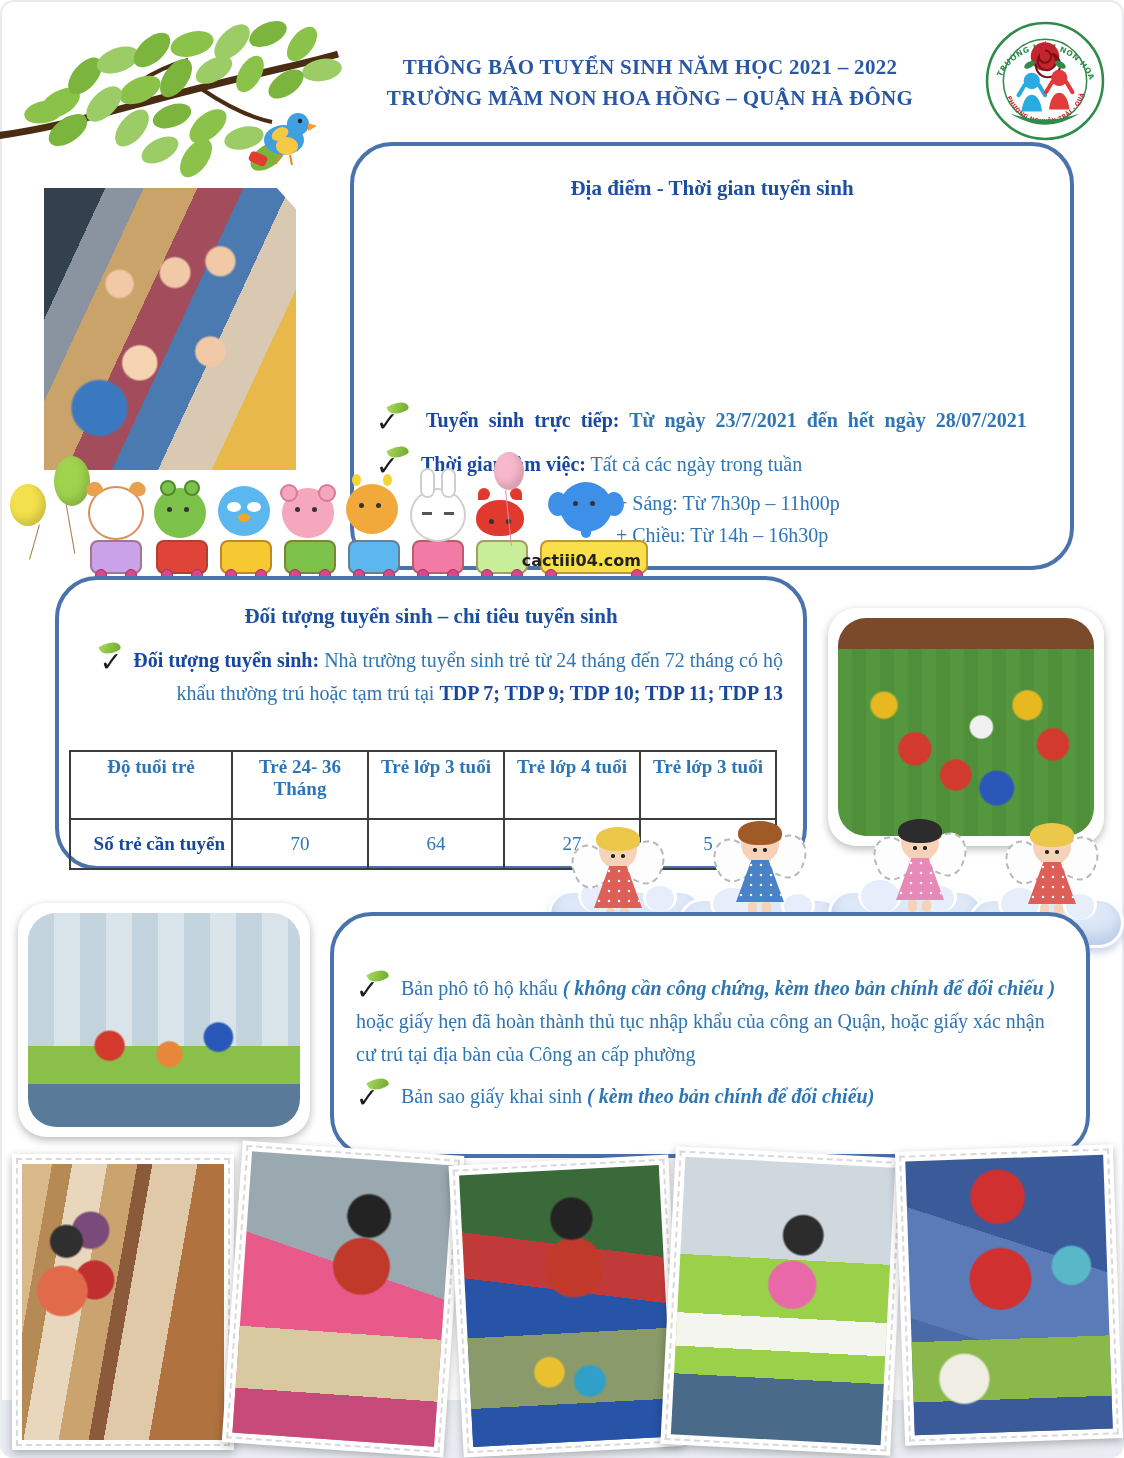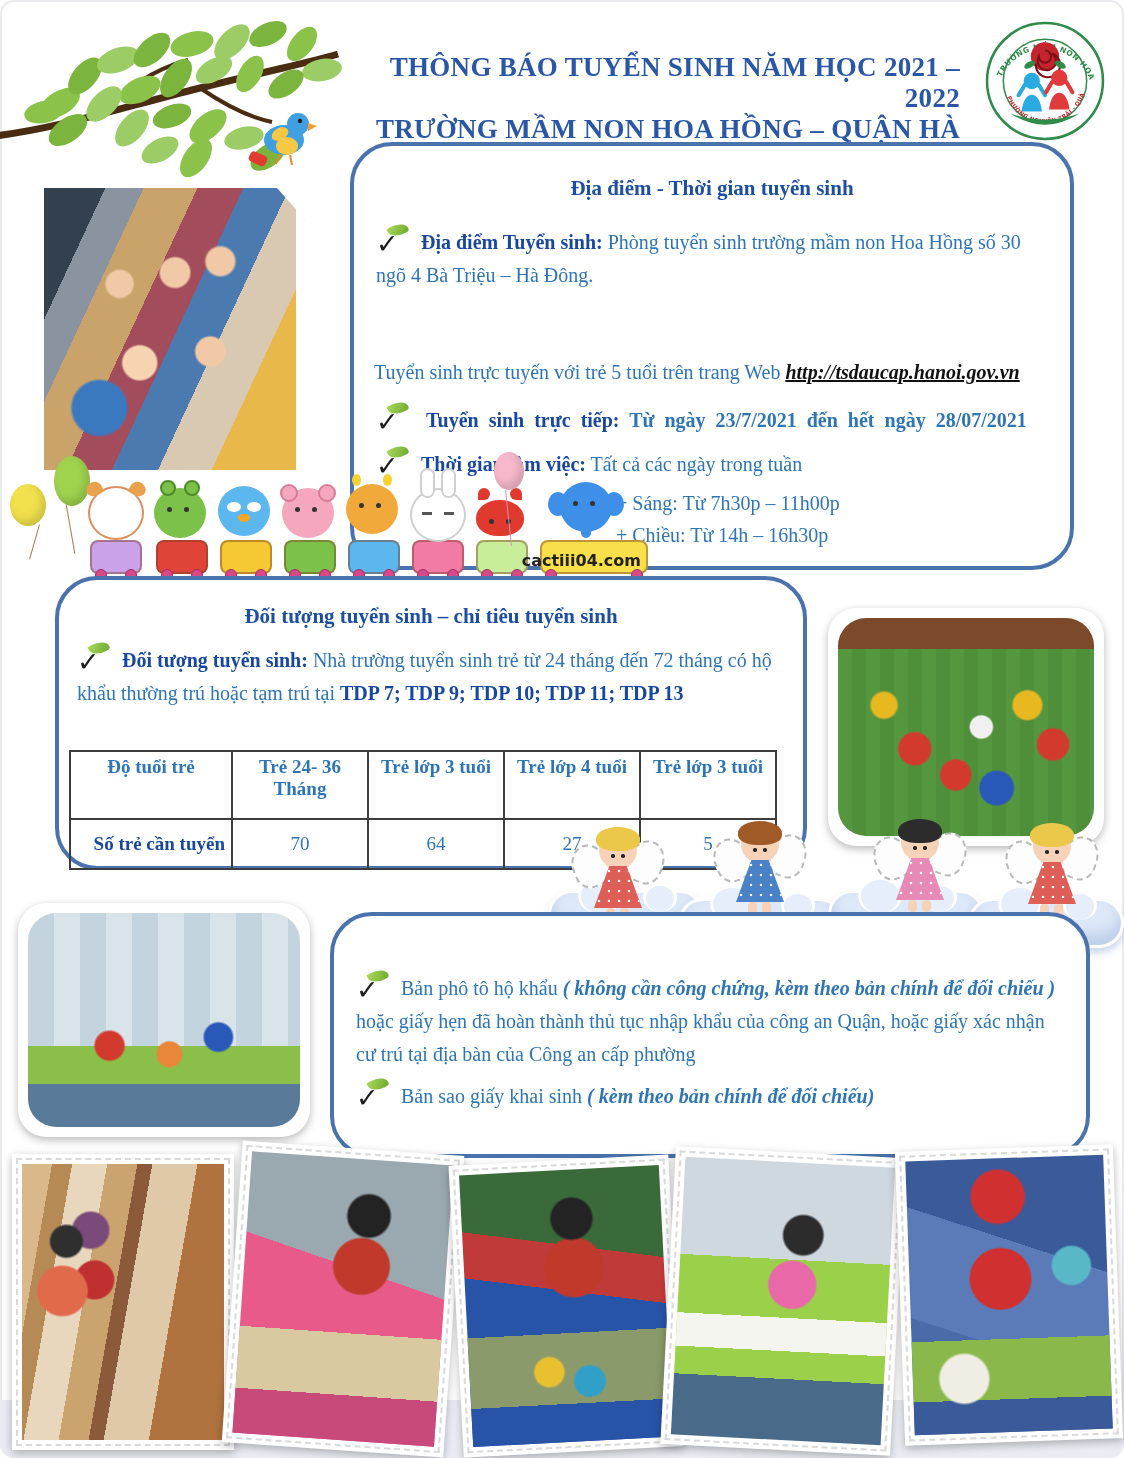--- a/index.html
+++ b/index.html
@@ -1,21 +1,21 @@
 <!DOCTYPE html>
 <html><head>
 <meta charset="utf-8">
 <style>
   html,body{margin:0;padding:0;background:#fff;}
   .page{position:relative;width:1124px;height:1458px;background:#fff;overflow:hidden;
         font-family:"Liberation Serif",serif;border-radius:14px;box-shadow:inset 0 0 0 2px #e8eaee;}
   .footer-bg{position:absolute;left:0;right:0;top:1400px;bottom:0;background:#e9edf3;}
   
-  .title{position:absolute;left:340px;top:52px;width:620px;text-align:right;
-         color:#2a57a5;font-weight:bold;font-size:27px;line-height:31px;letter-spacing:.3px;}
+  .title{position:absolute;left:340px;top:52px;width:620px;text-align:center;
+         color:#2a57a5;font-weight:bold;font-size:21px;line-height:31px;letter-spacing:.3px;}
   
   .box{position:absolute;border:4px solid #4a73ae;border-radius:42px;background:#fff;}
   .box-title{position:absolute;left:0;right:0;text-align:center;color:#1d4fa0;font-weight:bold;font-size:21px;}
   .li{position:absolute;color:#2e75b6;font-size:20px;line-height:33px;}
   .lbl{color:#17479e;font-weight:bold;}
   .bval{font-weight:bold;}
   .weblink{color:#111;font-weight:bold;font-style:italic;text-decoration:underline;}
   .sched{position:absolute;color:#2e75b6;font-size:20px;}
   
   .chk{position:relative;display:inline-block;width:34px;height:26px;margin-right:6px;vertical-align:-4px;
@@ -200,27 +200,20 @@
     </g>
     <path d="M26 92 Q60 114 94 92 Q60 104 26 92" fill="#2e8b4a"></path>
   </svg>
 
   <div class="frame cut" style="left:34px;top:178px;width:252px;height:282px;">
     <div class="pic scene-a"></div>
   </div>
 
   <div class="box" style="left:350px;top:142px;width:716px;height:420px;">
     <div class="box-title" style="top:30px;">Địa điểm - Thời gian tuyển sinh</div>
-    <div class="li" style="left:22px;top:80px;width:672px;">
-      <span class="chk"><i class="leaf"></i>✓</span>
-      <span class="lbl">Địa điểm Tuyển sinh:</span><span> Phòng tuyển sinh trường mầm non Hoa Hồng số 30 ngõ 4 Bà Triệu – Hà Đông.</span>
-    </div>
-    <div class="li" style="left:20px;top:210px;width:692px;">
-      <span>Tuyển sinh trực tuyến với trẻ 5 tuổi trên trang Web </span><a class="weblink" href="#">http://tsdaucap.hanoi.gov.vn</a>
-    </div>
     <div class="li" style="left:22px;top:258px;width:686px;word-spacing:5px;">
       <span class="chk"><i class="leaf"></i>✓</span>
       <span class="lbl">Tuyển sinh trực tiếp:</span><span class="bval"> Từ ngày 23/7/2021 đến hết ngày 28/07/2021</span>
     </div>
     <div class="li" style="left:22px;top:302px;width:672px;">
       <span class="chk"><i class="leaf"></i>✓</span>
       <span class="lbl">Thời gian làm việc:</span><span> Tất cả các ngày trong tuần</span>
     </div>
     <div class="sched" style="left:262px;top:346px;">+ Sáng: Từ 7h30p – 11h00p</div>
     <div class="sched" style="left:262px;top:378px;">+ Chiều: Từ 14h – 16h30p</div>
@@ -277,21 +270,21 @@
     </div>
     <div class="an" style="left:552px;top:30px;background:#3e8fe8;">
       <i style="left:-12px;top:10px;width:20px;height:24px;background:#3e8fe8;border-radius:50%;"></i>
       <i style="right:-12px;top:10px;width:20px;height:24px;background:#3e8fe8;border-radius:50%;"></i>
       <i style="left:21px;top:34px;width:10px;height:22px;background:#3e8fe8;border-radius:6px;"></i>
     </div>
   </div>
 
   <div class="box" style="left:55px;top:576px;width:744px;height:286px;">
     <div class="box-title" style="top:24px;">Đối tượng tuyển sinh – chỉ tiêu tuyển sinh</div>
-    <div class="li" style="left:18px;top:64px;width:706px;">
+    <div class="li" style="left:18px;top:64px;width:706px;text-align:right;">
       <span class="chk"><i class="leaf"></i>✓</span>
       <span class="lbl">Đối tượng tuyển sinh:</span><span> Nhà trường tuyển sinh trẻ từ 24 tháng đến 72 tháng có hộ khẩu thường trú hoặc tạm trú tại </span><span class="lbl">TDP 7;  TDP 9;  TDP 10;  TDP 11; TDP 13</span>
     </div>
     <table class="quota" style="left:10px;top:170px;width:708px;">
       <colgroup>
           <col style="width:162px">
           <col style="width:136px">
           <col style="width:136px">
           <col style="width:136px">
           <col style="width:136px">

